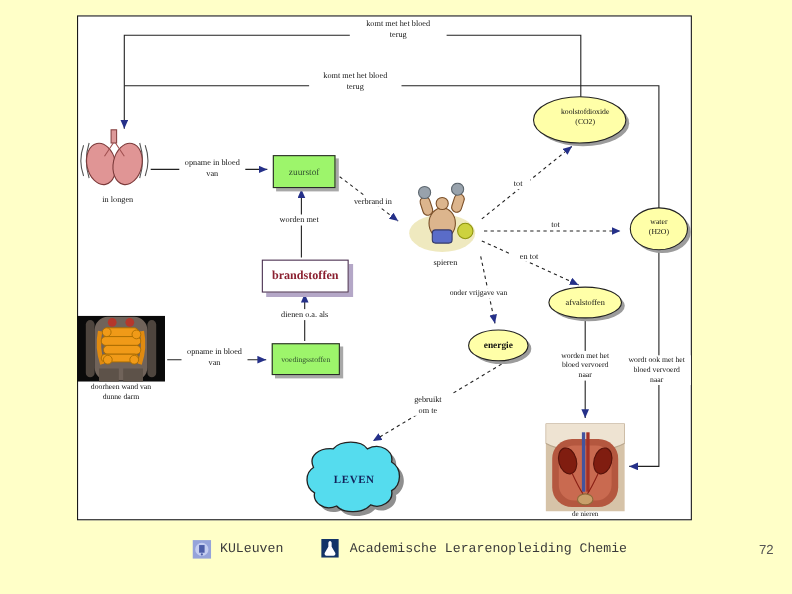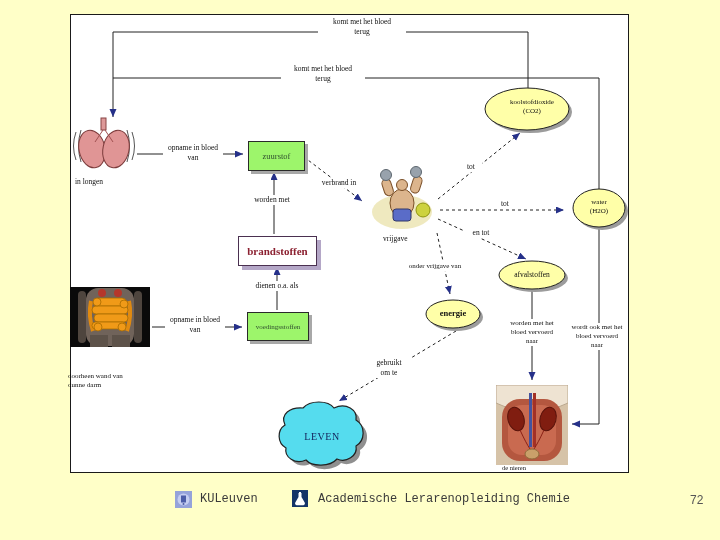--- a/index.html
+++ b/index.html
@@ -13,21 +13,21 @@
     background:#ffffff; border:1px solid #1a1a1a;
   }
   .overlay { position:absolute; left:0; top:0; width:720px; height:540px; }
   .clip { position:absolute; }
   .lbl {
     position:absolute; font-size:7.5px; line-height:1.3; color:#101010;
     text-align:center; background:#ffffff;
   }
   .lbl.sm { font-size:7px; }
   .lbl span { display:block; }
-  .cap { position:absolute; font-size:7.5px; line-height:1.25; color:#101010; background:transparent; }
+  .cap { position:absolute; font-size:7.5px; line-height:1.25; color:#101010; text-align:center; background:transparent; }
   .cap span { display:block; }
   .node-box {
     position:absolute; border:1px solid #2a2a2a; display:flex;
     align-items:center; justify-content:center; text-align:right;
   }
   .green { background:#9df56b; box-shadow:3px 3px 0 #a8a8a8; color:#2f4d2f; }
   .etext { position:absolute; text-align:center; color:#101010; line-height:1.35; }
   .etext span { display:block; }
   .footer-text { position:absolute; font-family:Liberation Mono, monospace; font-size:12px; color:#3a3a3a; }
   .pageno { position:absolute; left:690px; top:493px; font-family:"Liberation Sans", sans-serif; font-size:12px; color:#555; }
@@ -164,21 +164,21 @@
   <div class="etext" style="left:576px;top:198px;width:46px;font-size:7px;">
     <span>water</span>
     <span>(H2O)</span>
   </div>
   <div class="etext" style="left:500px;top:270px;width:64px;font-size:7.5px;">
     <span>afvalstoffen</span>
   </div>
   <div class="etext" style="left:427px;top:308px;width:52px;font-size:8.5px;font-weight:bold;">
     <span>energie</span>
   </div>
-  <div class="etext" style="left:296px;top:430px;width:52px;font-size:10px;font-weight:normal;color:#13235b;letter-spacing:0.5px;">
+  <div class="etext" style="left:296px;top:430px;width:52px;font-size:10px;font-weight:bold;color:#13235b;letter-spacing:0.5px;">
     <span>LEVEN</span>
   </div>
 
   <div class="lbl" style="left:318px;top:17px;width:88px;">
     <span>komt met het bloed</span>
     <span>terug</span>
   </div>
   <div class="lbl" style="left:281px;top:64px;width:84px;">
     <span>komt met het bloed</span>
     <span>terug</span>
@@ -224,23 +224,23 @@
   <div class="lbl sm" style="left:566px;top:323px;width:62px;">
     <span>wordt ook met het</span>
     <span>bloed vervoerd</span>
     <span>naar</span>
   </div>
 
   <div class="cap" style="left:75px;top:177px;width:64px;">
     <span>in longen</span>
   </div>
   <div class="cap" style="left:383px;top:234px;width:44px;">
-    <span>vrijgave</span>
-  </div>
-  <div class="cap" style="left:68px;top:348px;width:84px;font-size:7px;margin-top:24px;">
+    <span>spieren</span>
+  </div>
+  <div class="cap" style="left:68px;top:348px;width:84px;font-size:7px;">
     <span>doorheen wand van</span>
     <span>dunne darm</span>
   </div>
   <div class="cap" style="left:502px;top:464px;width:60px;font-size:6.5px;">
     <span>de nieren</span>
   </div>
 
   <svg class="clip" style="left:175px;top:491px;" width="17" height="17" viewBox="0 0 17 17">
     <rect x="0" y="0" width="17" height="17" fill="#95a3da"></rect>
     <circle cx="8.5" cy="8.5" r="6" fill="#c4cdf0"></circle>

